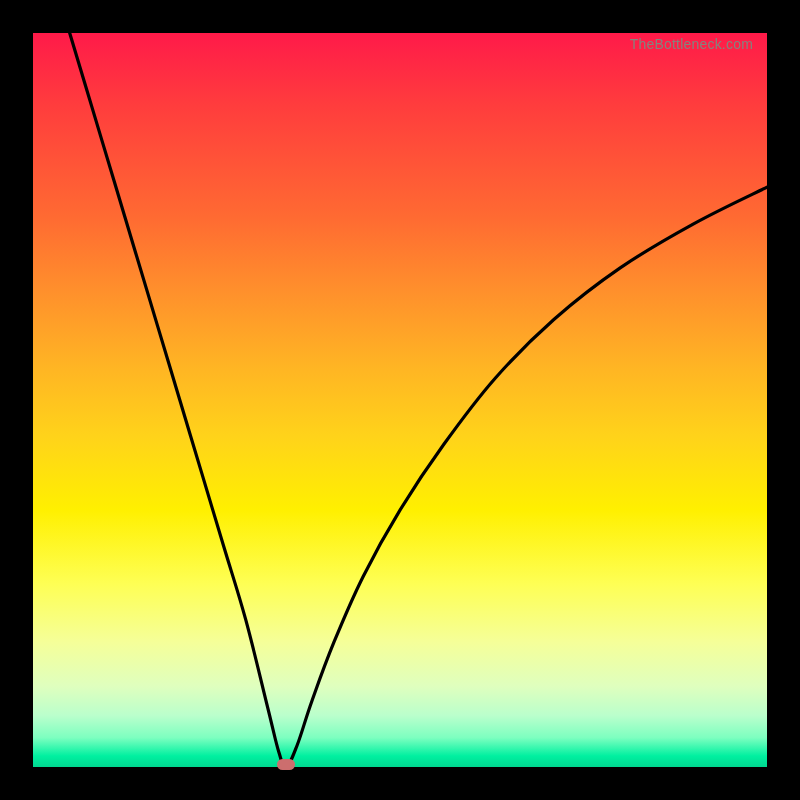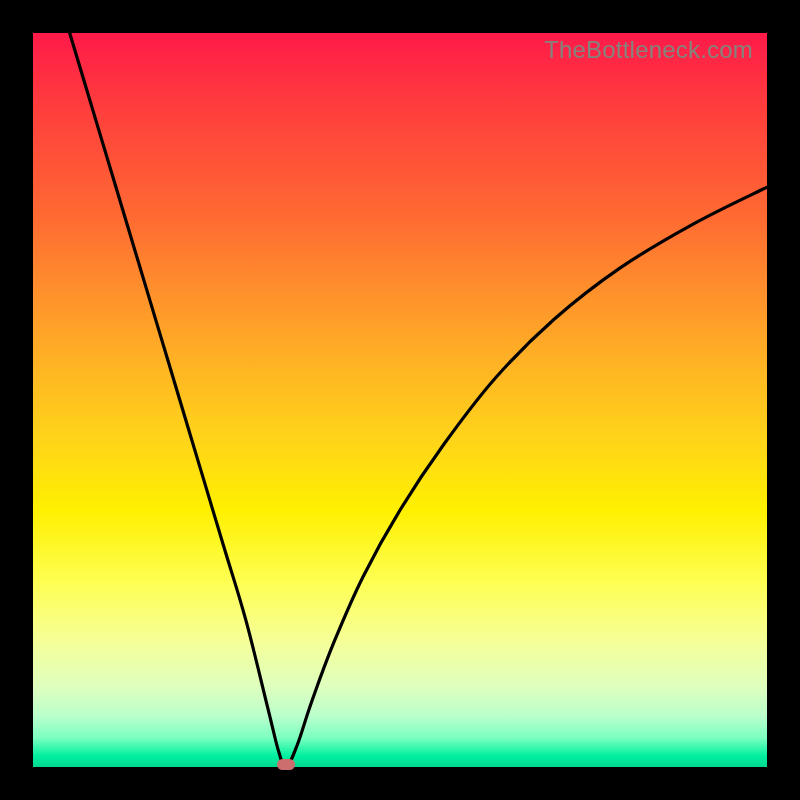--- a/index.html
+++ b/index.html
@@ -36,21 +36,21 @@
       #7dffc0 96%,
       #00f0a0 98.5%,
       #00d890 100%
     );
   }
   .watermark {
     position: absolute;
     top: 3px;
     right: 14px;
     font-family: Arial, Helvetica, sans-serif;
-    font-size: 24px;
+    font-size: 14px;
     color: #84847e;
     font-weight: 400;
     letter-spacing: 0.2px;
     text-align: center;
   }
   svg.curve {
     position: absolute;
     left: 0;
     top: 0;
     width: 734px;

